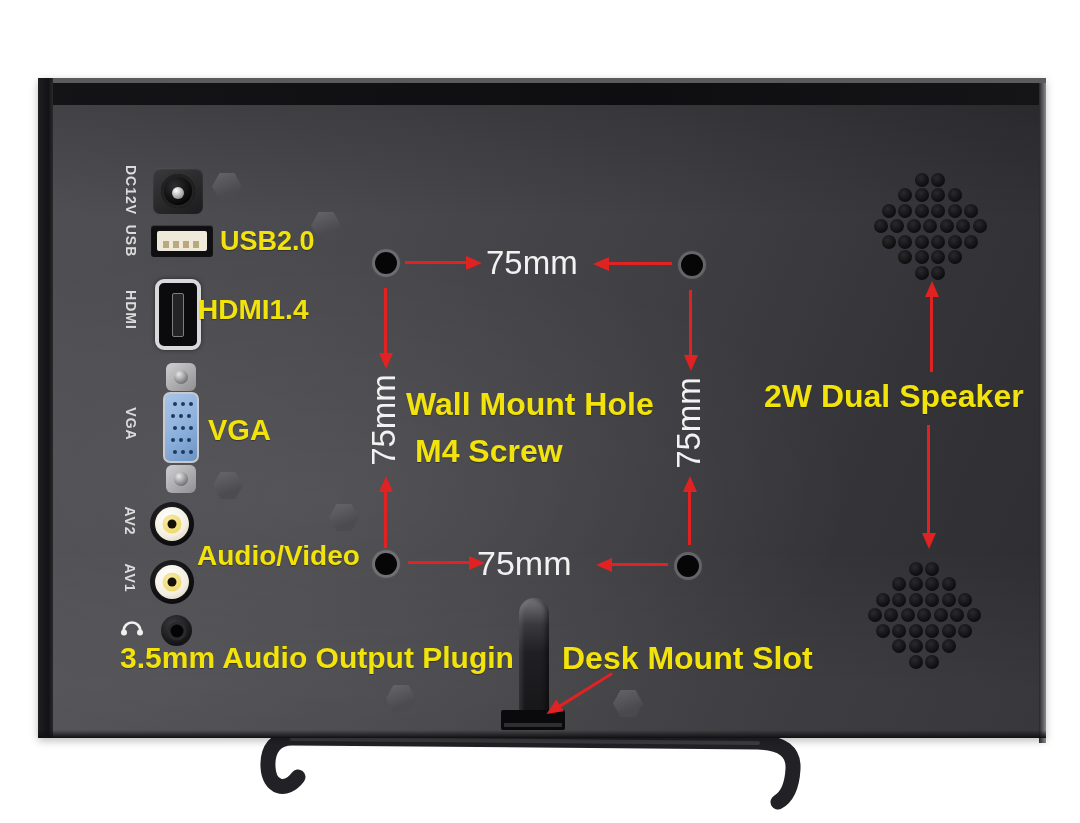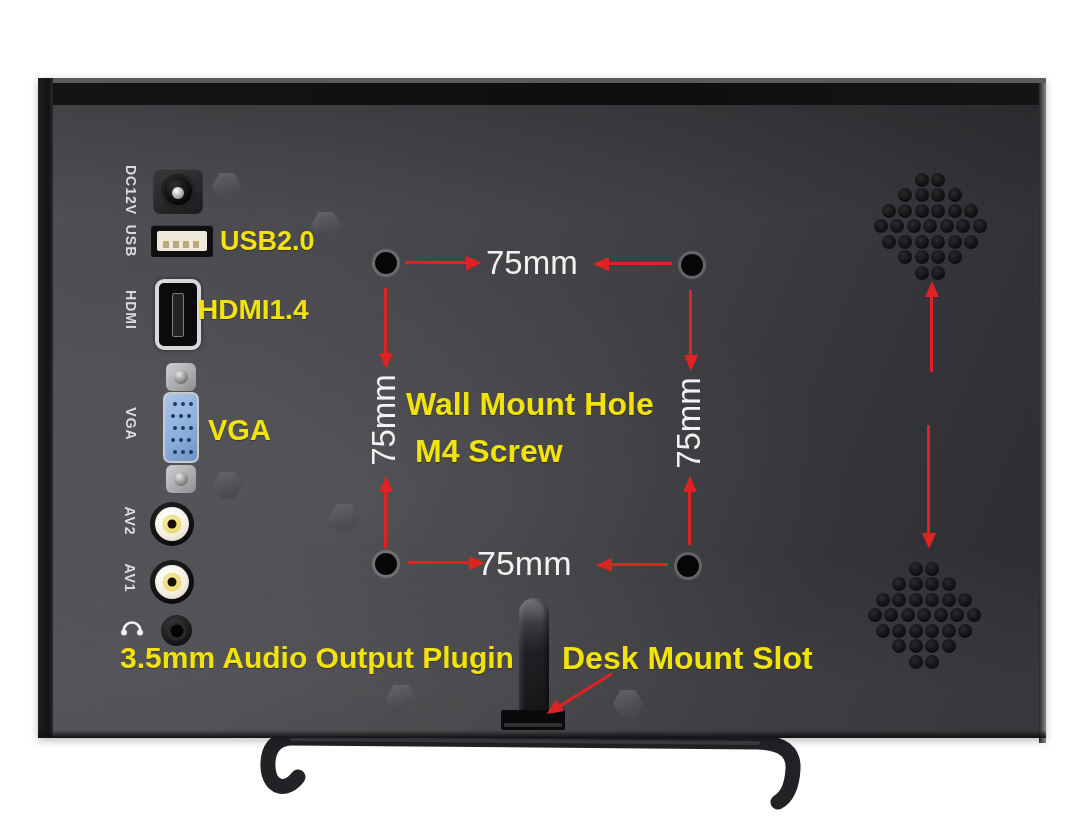--- a/index.html
+++ b/index.html
@@ -198,23 +198,25 @@
   <span class="vlabel" style="left:131px;top:190px;">DC12V</span>
   <span class="vlabel" style="left:131px;top:241px;">USB</span>
   <span class="vlabel" style="left:131px;top:310px;">HDMI</span>
   <span class="vlabel" style="left:131px;top:424px;">VGA</span>
   <span class="vlabel" style="left:130px;top:521px;">AV2</span>
   <span class="vlabel" style="left:130px;top:578px;">AV1</span>
 
   <span class="callout" style="left:220px;top:226px;font-size:27px;">USB2.0</span>
   <span class="callout" style="left:198px;top:294px;font-size:28px;">HDMI1.4</span>
   <span class="callout" style="left:208px;top:414px;font-size:29px;">VGA</span>
+  <span class="callout" style="left:197px;top:540px;font-size:28px;">Audio/Video</span>
   <span class="callout" style="left:120px;top:641px;font-size:30px;">3.5mm Audio Output Plugin</span>
   <span class="callout" style="left:406px;top:386px;font-size:32px;">Wall Mount Hole</span>
   <span class="callout" style="left:415px;top:433px;font-size:32px;">M4 Screw</span>
+  <span class="callout" style="left:764px;top:378px;font-size:32px;">2W Dual Speaker</span>
   <span class="callout" style="left:562px;top:640px;font-size:32px;">Desk Mount Slot</span>
 
   <div class="mount-hole" style="left:375px;top:252px;"></div>
   <div class="mount-hole" style="left:681px;top:254px;"></div>
   <div class="mount-hole" style="left:375px;top:553px;"></div>
   <div class="mount-hole" style="left:677px;top:555px;"></div>
 
   <span class="measure" style="left:486px;top:244px;font-size:33px;">75mm</span>
   <span class="measure" style="left:477px;top:544px;font-size:34px;">75mm</span>
   <span class="measure vert" style="left:384px;top:420px;font-size:33px;">75mm</span>

